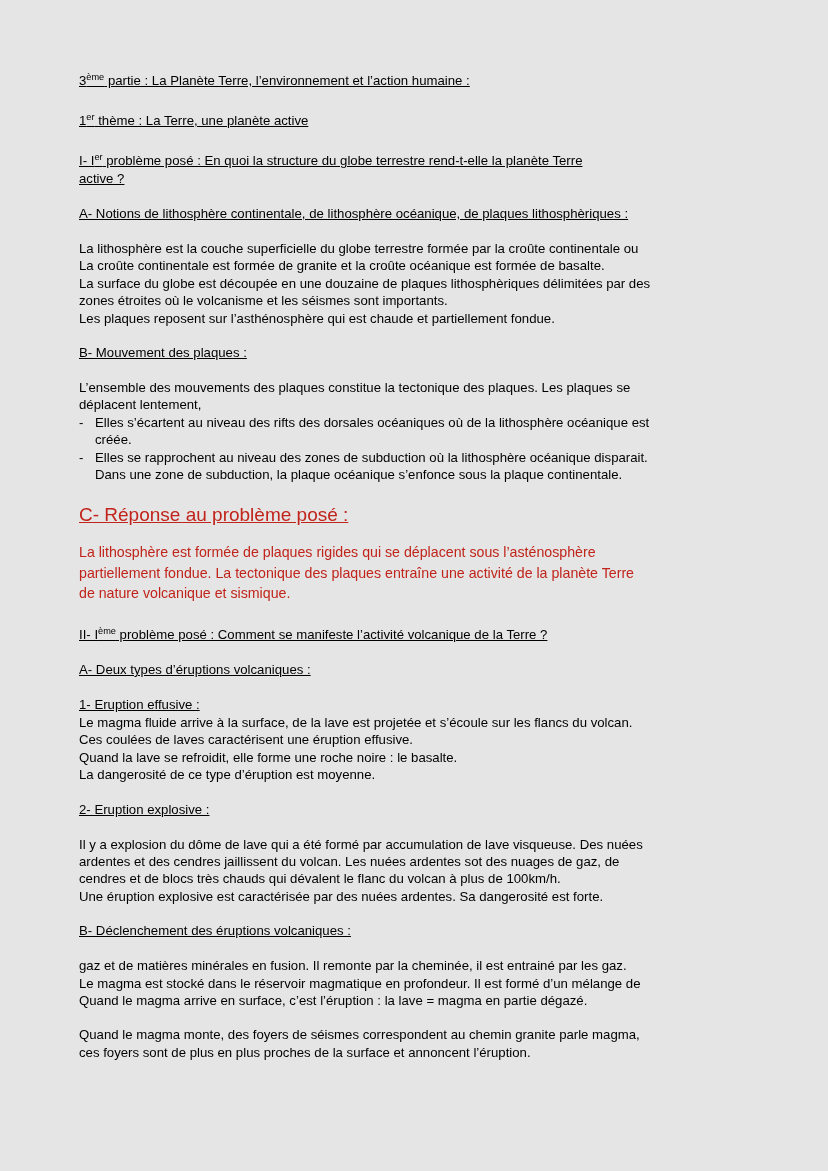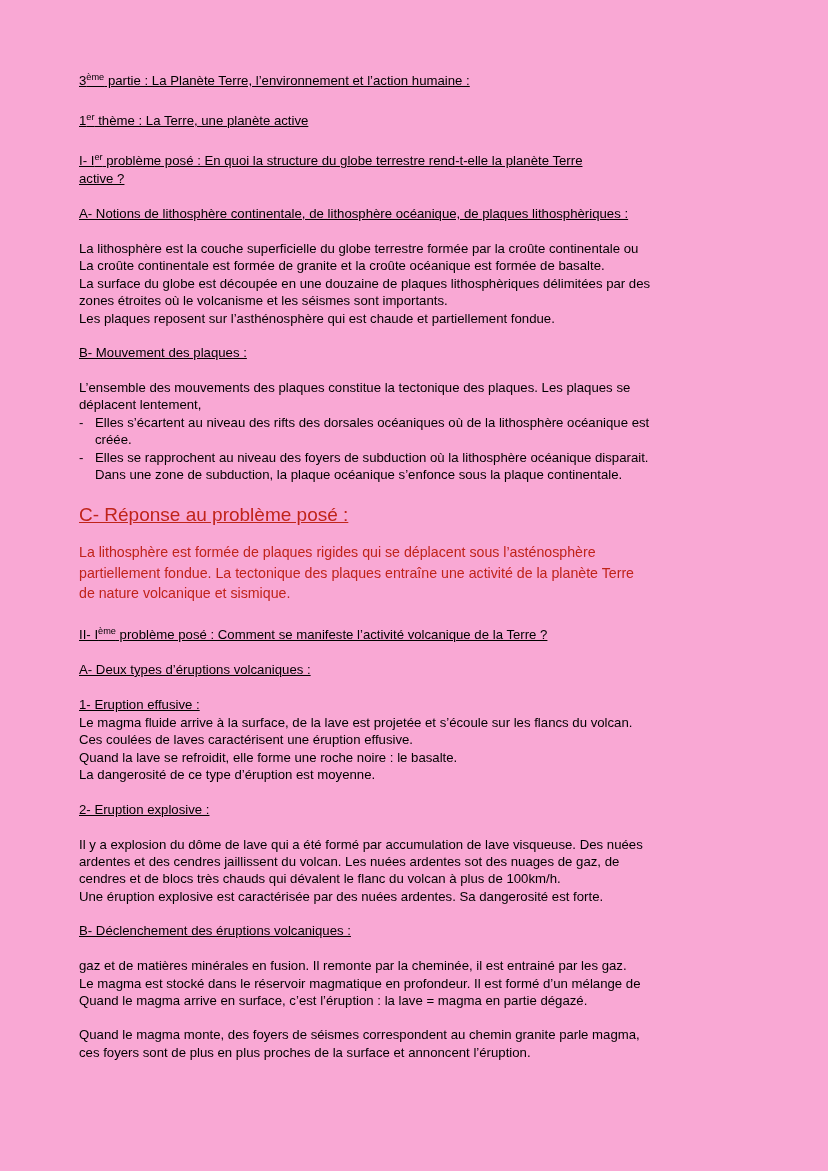--- a/index.html
+++ b/index.html
@@ -13,21 +13,21 @@
     font-family: "Liberation Sans", sans-serif;
     color: #000000;
     position: relative;
     overflow: hidden;
   }
   .page {
     position: absolute;
     top: 0; left: 0;
     width: 828px;
     height: 1171px;
-    background: #f9a8d4;
+    background: #e5e5e5;
     box-sizing: border-box;
     padding: 72px 80px 40px 79px;
   }
   .doc {
     width: 668px;
     font-size: 13.2px;
     line-height: 17.2px;
   }
   .spacer-lg { height: 22px; }
   .spacer-md { height: 17px; }
@@ -127,21 +127,21 @@
     </div>
 
     <ul class="bullet-list">
       <li>
         <span class="dash">-</span>
         <span class="line">Elles s’écartent au niveau des rifts des dorsales océaniques où de la lithosphère océanique est</span>
         <span class="line">créée.</span>
       </li>
       <li>
         <span class="dash">-</span>
-        <span class="line">Elles se rapprochent au niveau des foyers de subduction où la lithosphère océanique disparait.</span>
+        <span class="line">Elles se rapprochent au niveau des zones de subduction où la lithosphère océanique disparait.</span>
         <span class="line">Dans une zone de subduction, la plaque océanique s’enfonce sous la plaque continentale.</span>
       </li>
     </ul>
 
     <div class="spacer-lg"></div>
 
     <div class="red-head">
       <span class="u">C- Réponse au problème posé :</span>
     </div>
 

